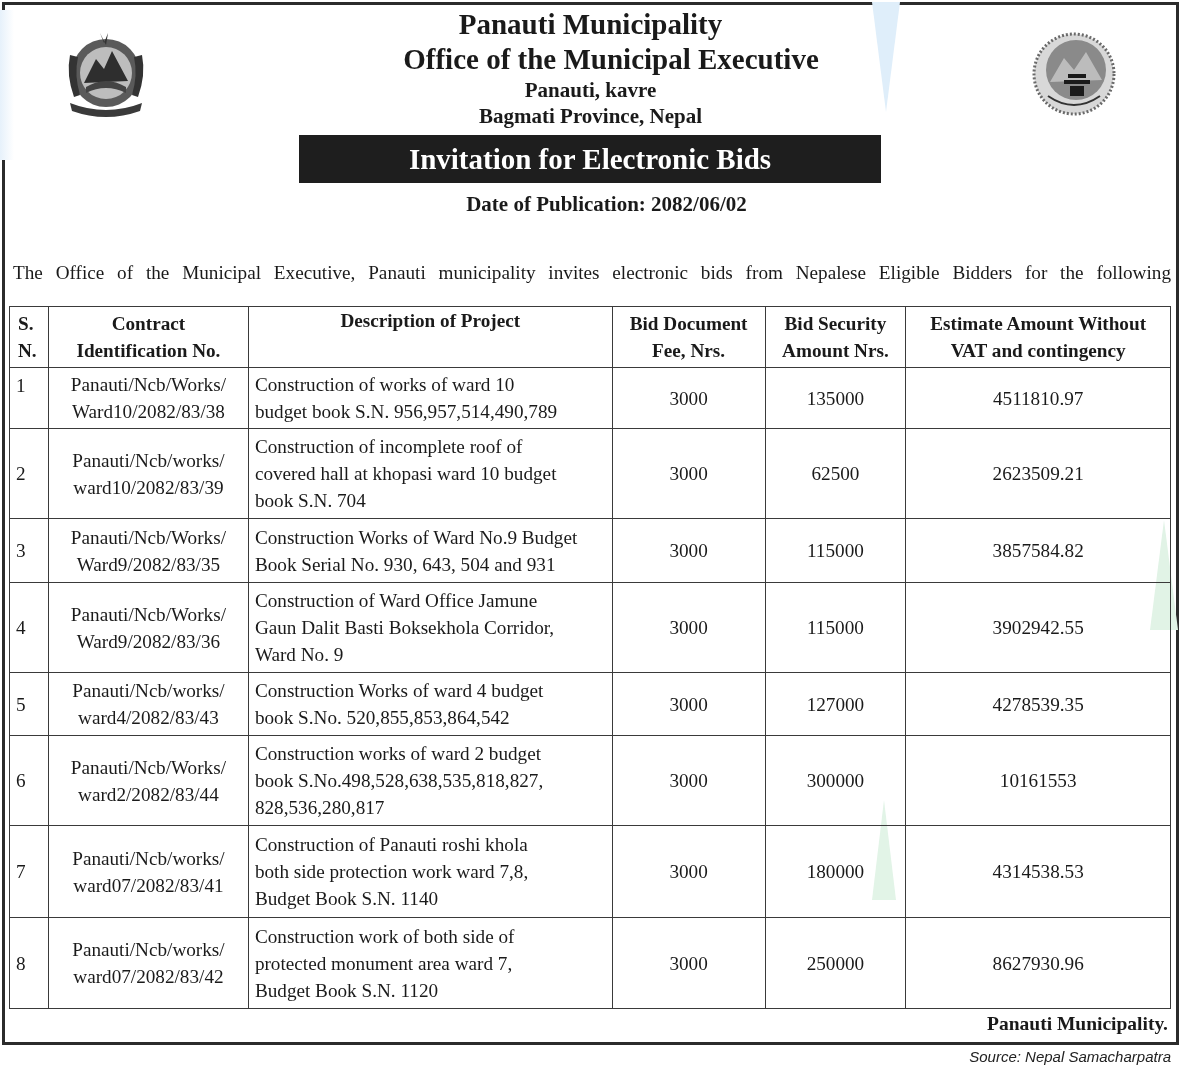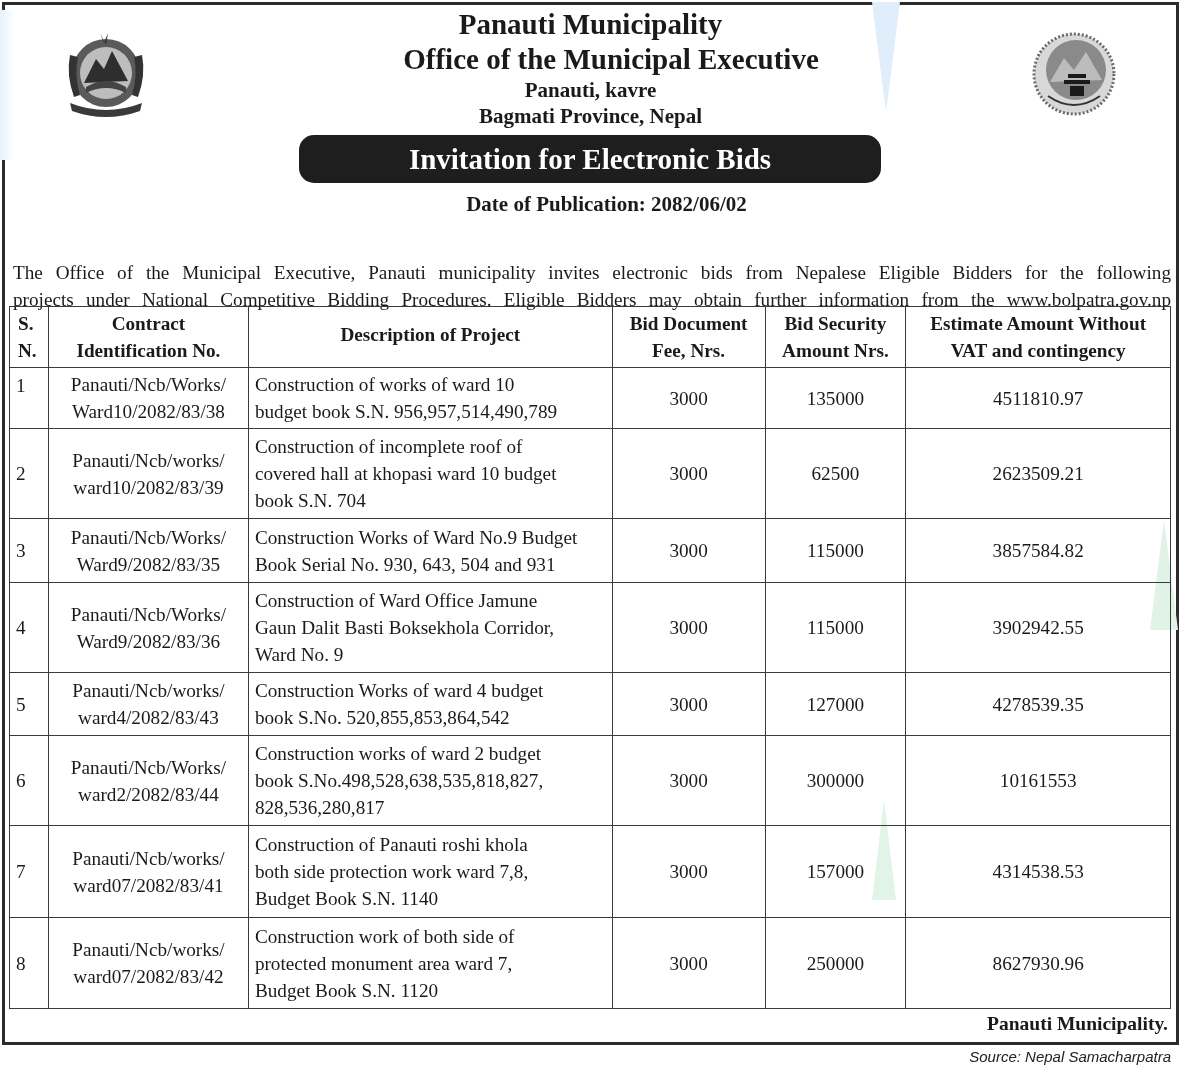--- a/index.html
+++ b/index.html
@@ -30,21 +30,21 @@
 
     .head { position: absolute; left: 0; width: 1181px; text-align: center; font-weight: bold; }
     .h1 { top: 8px; font-size: 29px; }
     .h2 { top: 43px; font-size: 29px; padding-left: 41px; }
     .h3 { top: 78px; font-size: 21px; }
     .h4 { top: 104px; font-size: 21px; }
 
     .banner {
       position: absolute; left: 299px; top: 135px; width: 582px; height: 48px;
       background: #1e1e1e; color: #fff; font-size: 29px; font-weight: bold;
-      display: flex; align-items: center; justify-content: center; border-radius: 15px;
+      display: flex; align-items: center; justify-content: center;
     }
     .pubdate { position: absolute; left: 16px; top: 192px; width: 1181px; text-align: center; font-size: 21px; font-weight: bold; }
 
     .intro {
       position: absolute; left: 13px; top: 219px; width: 1158px;
       font-size: 19.2px; line-height: 27px; text-align: justify; margin-top: 40px;
     }
     .intro .line { display: block; white-space: nowrap; }
     .intro .line.just { text-align: justify; text-align-last: justify; }
 
@@ -104,21 +104,20 @@
 <div class="head h4">Bagmati Province, Nepal</div>
 
 <div class="banner">
   <span>Invitation for Electronic Bids</span>
 </div>
 
 <div class="pubdate">Date of Publication: 2082/06/02</div>
 
 <div class="intro">
   <span class="line just">The Office of the Municipal Executive, Panauti municipality  invites electronic bids  from Nepalese Eligible Bidders for the following</span>
-  <span class="line just">projects under National Competitive Bidding Procedures. Eligible Bidders may obtain further information from the www.bolpatra.gov.np</span>
 </div>
 
 <table class="bids">
   <colgroup>
     <col style="width:39px">
     <col style="width:200px">
     <col style="width:364px">
     <col style="width:153px">
     <col style="width:141px">
     <col style="width:265px">
@@ -126,21 +125,21 @@
   <thead>
     <tr style="height:61px">
       <th style="text-align:left;padding-left:8px">
         <div>S.</div>
         <div>N.</div>
       </th>
       <th>
         <div>Contract</div>
         <div>Identification No.</div>
       </th>
-      <th style="vertical-align:top;padding-top:14px">
+      <th style="vertical-align:top;padding-top:0">
         <div>Description of Project</div>
       </th>
       <th>
         <div>Bid Document</div>
         <div>Fee, Nrs.</div>
       </th>
       <th>
         <div>Bid Security</div>
         <div>Amount Nrs.</div>
       </th>
@@ -243,21 +242,21 @@
       <td class="cid">
         <div>Panauti/Ncb/works/</div>
         <div>ward07/2082/83/41</div>
       </td>
       <td class="desc">
         <div>Construction of Panauti roshi khola</div>
         <div>both side protection work ward 7,8,</div>
         <div>Budget Book S.N. 1140</div>
       </td>
       <td class="num">3000</td>
-      <td class="num">157000</td>
+      <td class="num">180000</td>
       <td class="num">4314538.53</td>
     </tr>
     <tr style="height:91px">
       <td class="sn">8</td>
       <td class="cid">
         <div>Panauti/Ncb/works/</div>
         <div>ward07/2082/83/42</div>
       </td>
       <td class="desc">
         <div>Construction work of both side of</div>

